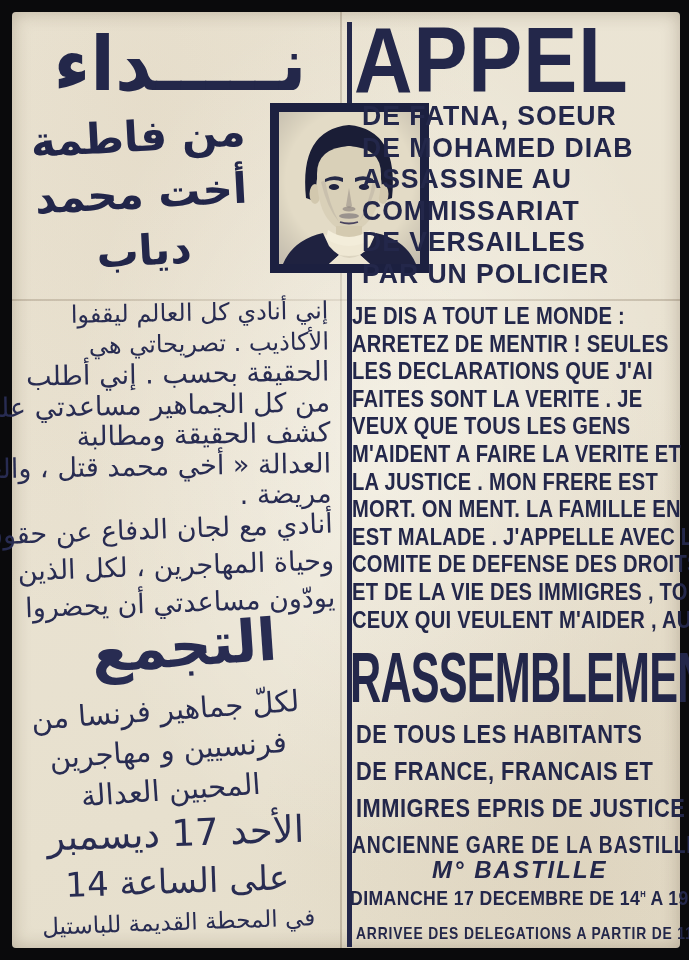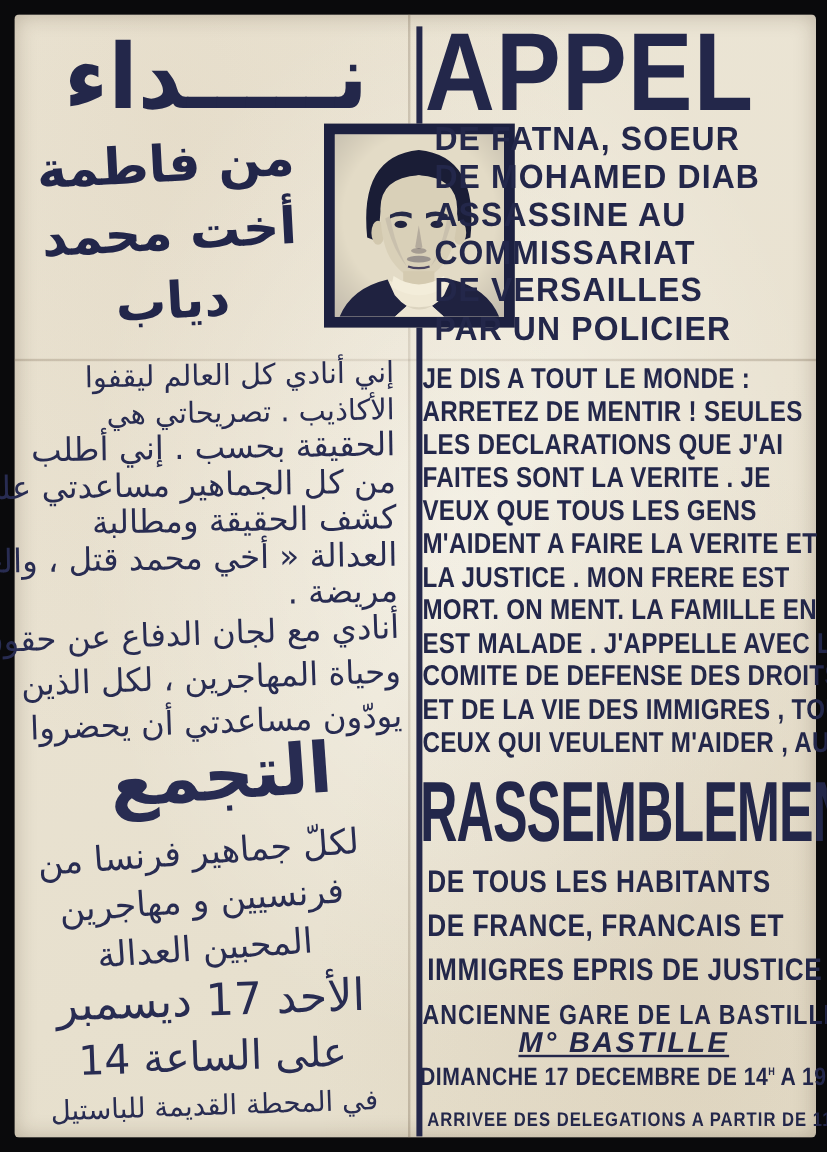--- a/index.html
+++ b/index.html
@@ -62,21 +62,21 @@
   .rally-sub{
     position:absolute;left:344px;top:704px;z-index:4;
     font-weight:800;font-size:26px;line-height:37px;letter-spacing:0.6px;
   }
   .venue{
     position:absolute;left:340px;top:820px;z-index:4;
     font-weight:800;font-size:23px;letter-spacing:1px;
   }
   .metro{
     position:absolute;left:420px;top:844px;z-index:4;
-    font-weight:800;font-style:italic;font-size:24px;letter-spacing:2px;text-decoration:underline;
+    font-weight:800;font-style:italic;font-size:24px;letter-spacing:2px;
   }
   .dateline{
     position:absolute;left:338px;top:874px;z-index:4;
     font-weight:800;font-size:21px;letter-spacing:0.5px;
   }
   .dateline sup{font-size:9px;font-weight:800;letter-spacing:0;}
   .delegations{
     position:absolute;left:344px;top:912px;z-index:4;
     font-weight:800;font-size:16.5px;letter-spacing:1px;
   }

